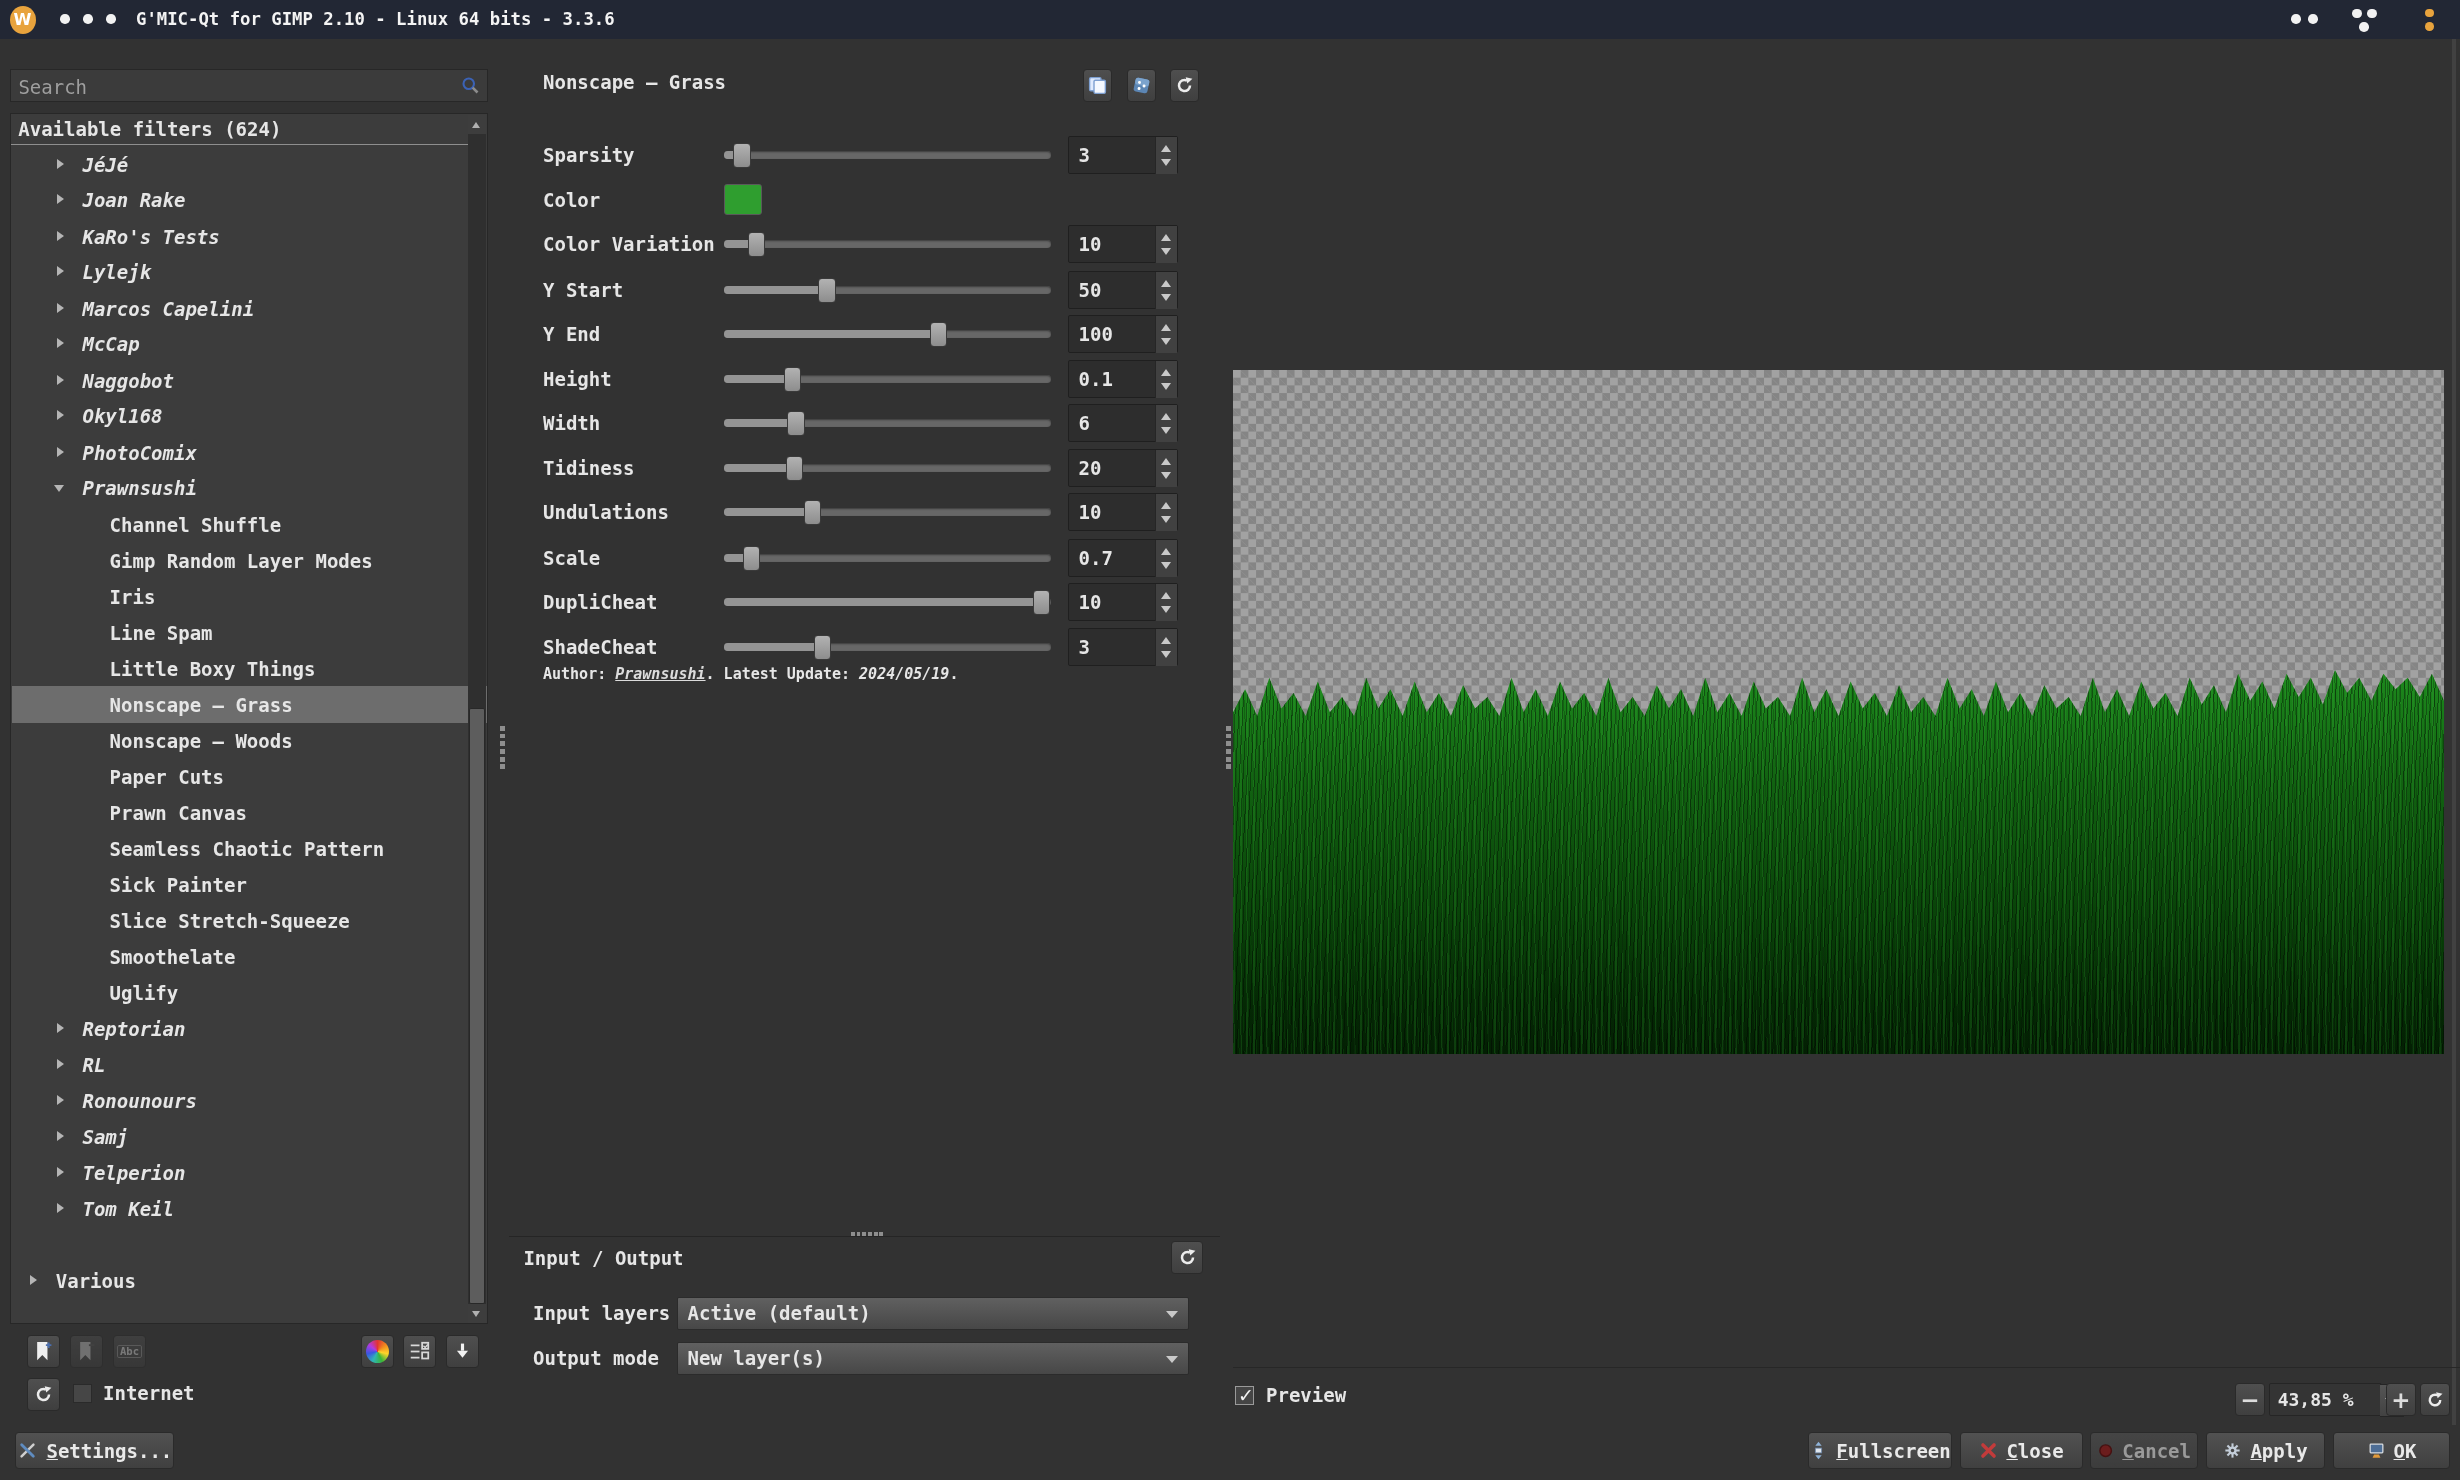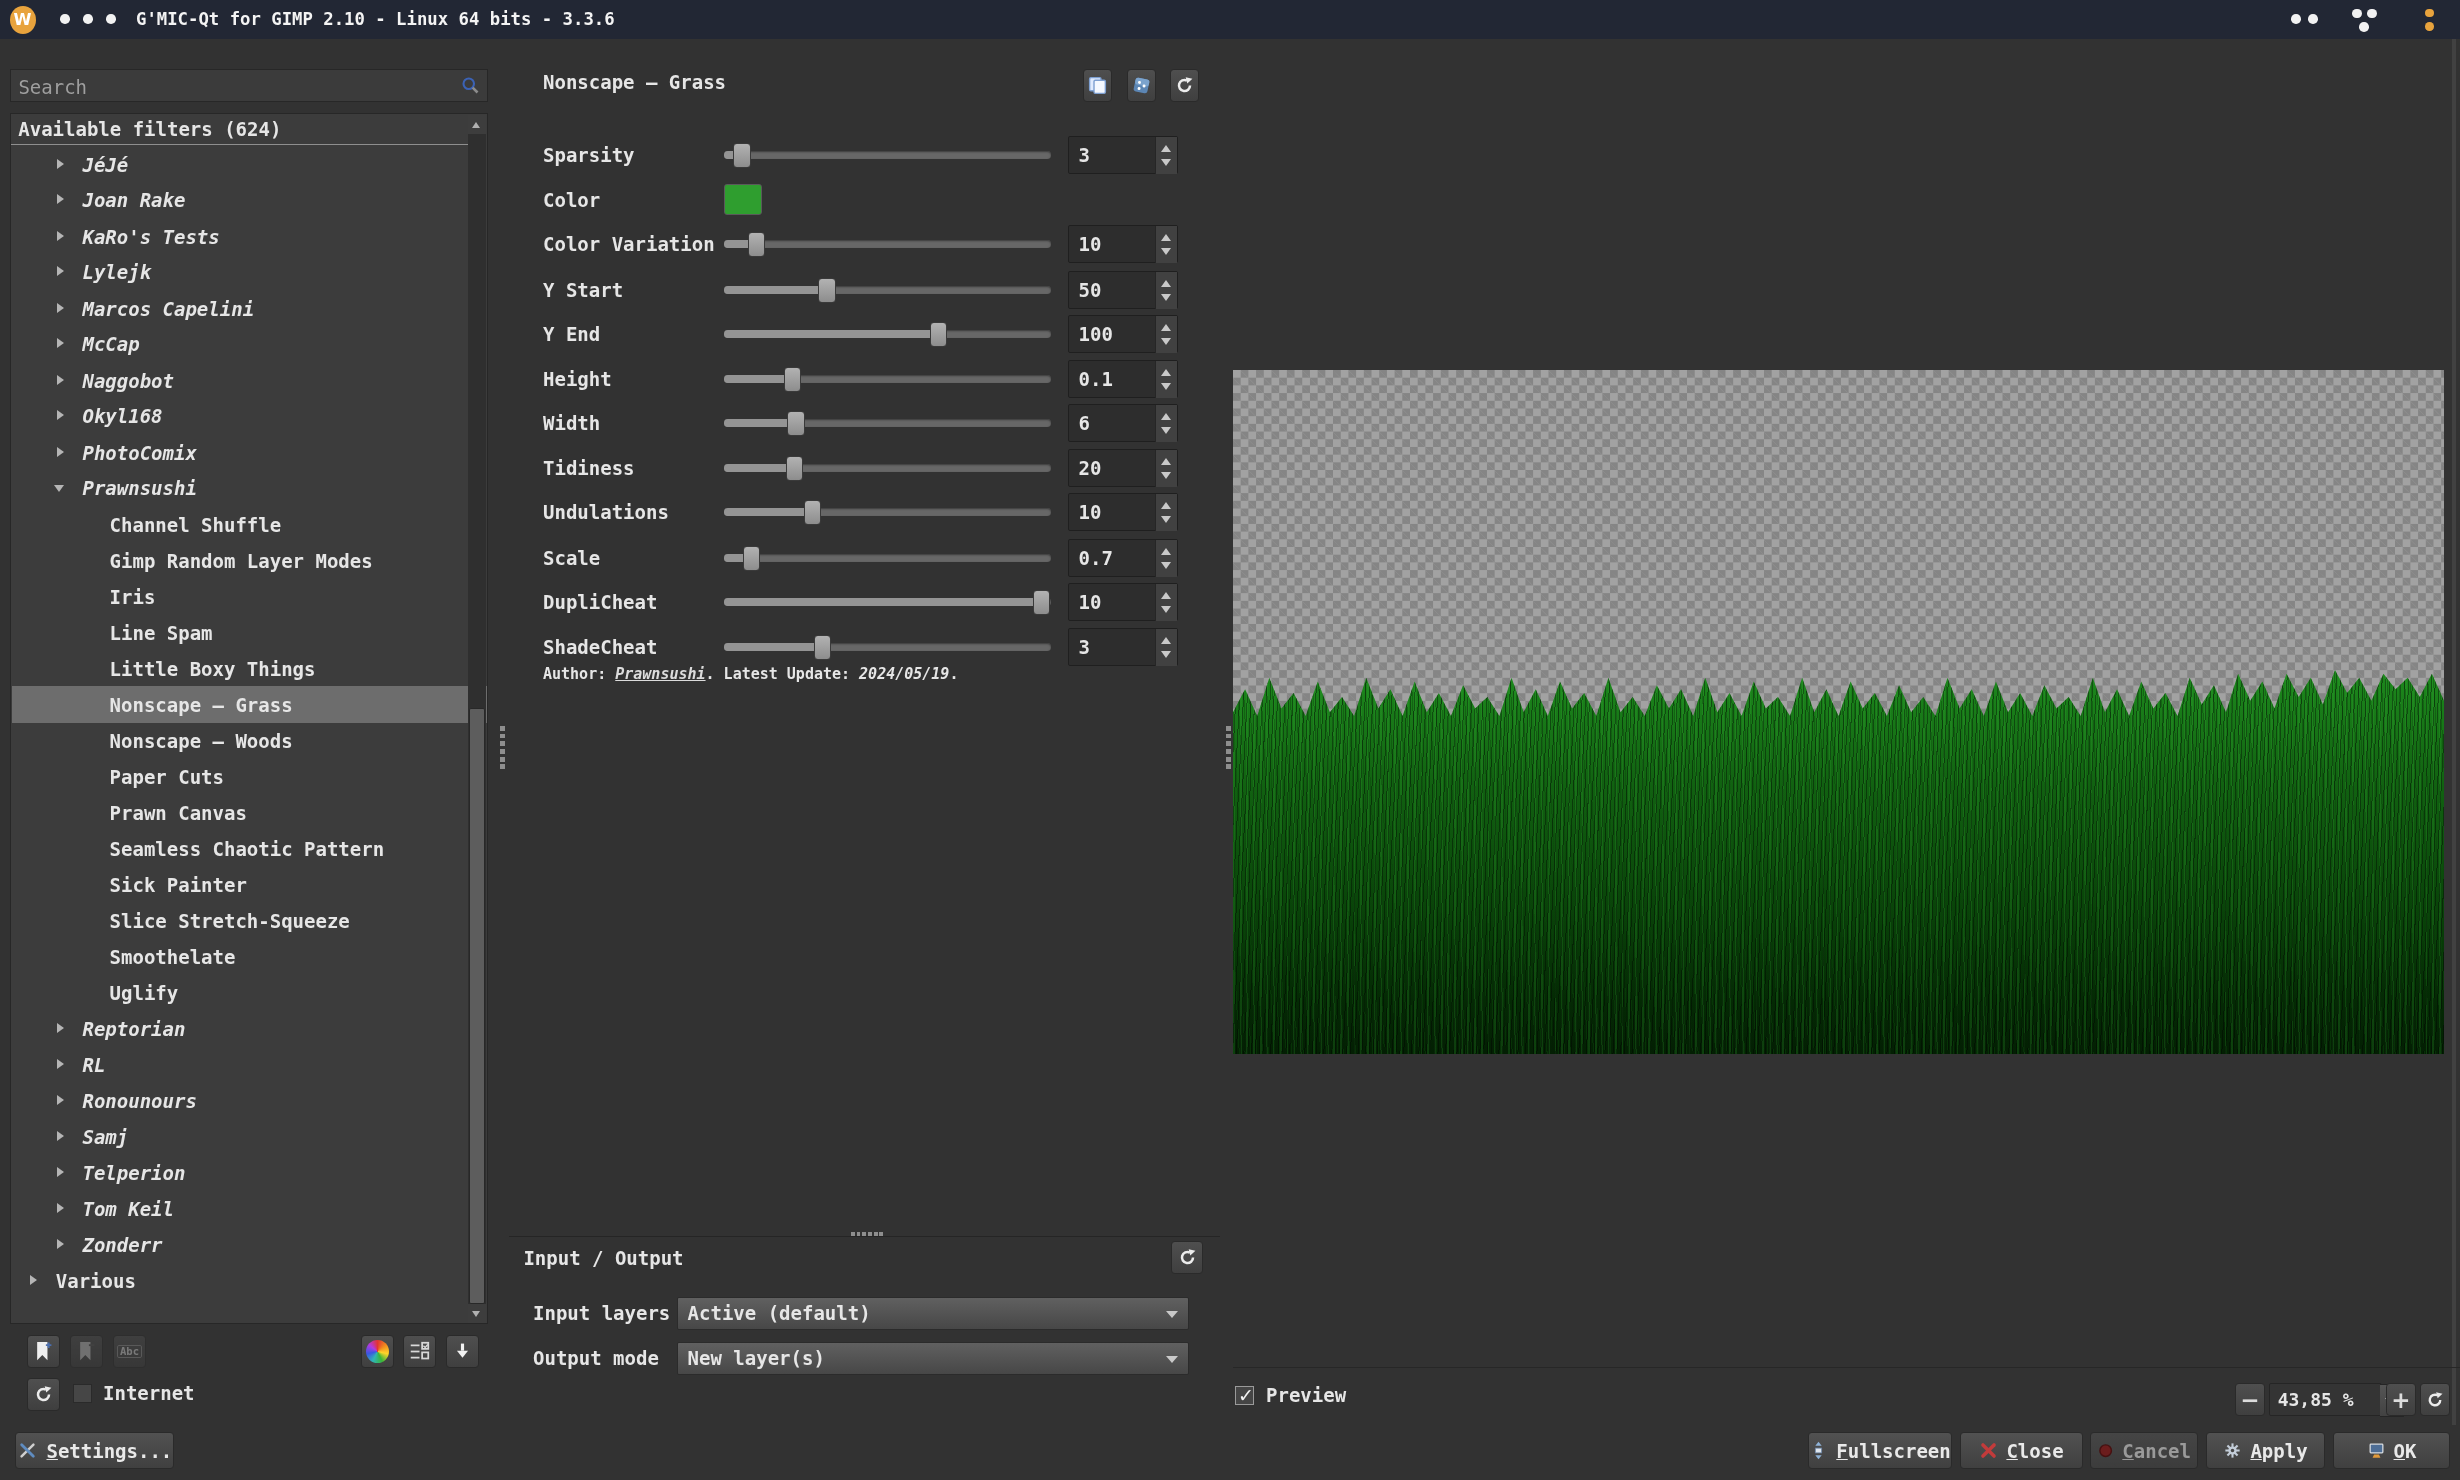--- a/index.html
+++ b/index.html
@@ -264,24 +264,20 @@
         <span class="t-label">Samj</span>
       </div>
     <div class="tree-row cat lvl1" style="top:1040px">
         <span class="tw closed"></span>
         <span class="t-label">Telperion</span>
       </div>
     <div class="tree-row cat lvl1" style="top:1076px">
         <span class="tw closed"></span>
         <span class="t-label">Tom Keil</span>
       </div>
-    <div class="tree-row cat lvl1" style="top:1112px">
-        <span class="tw closed"></span>
-        <span class="t-label">Zonderr</span>
-      </div>
     <div class="tree-row cat lvl0" style="top:1148px">
         <span class="tw closed"></span>
         <span class="t-label" style="font-style:normal">Various</span>
       </div>
 
     <div id="list-scroll">
       <div class="sb-btn" style="top:0">
           <span class="sb-tri-up"></span>
         </div>
       <div id="list-thumb"></div>

